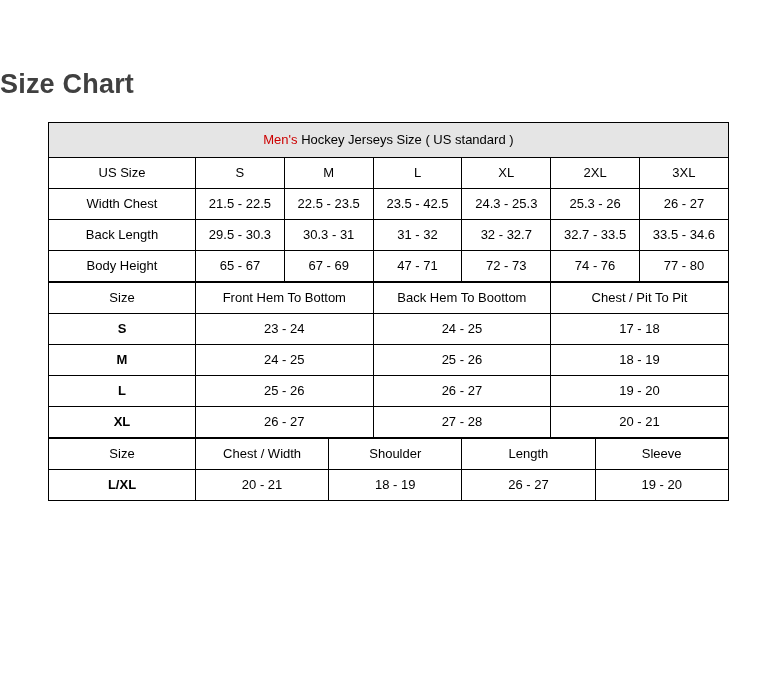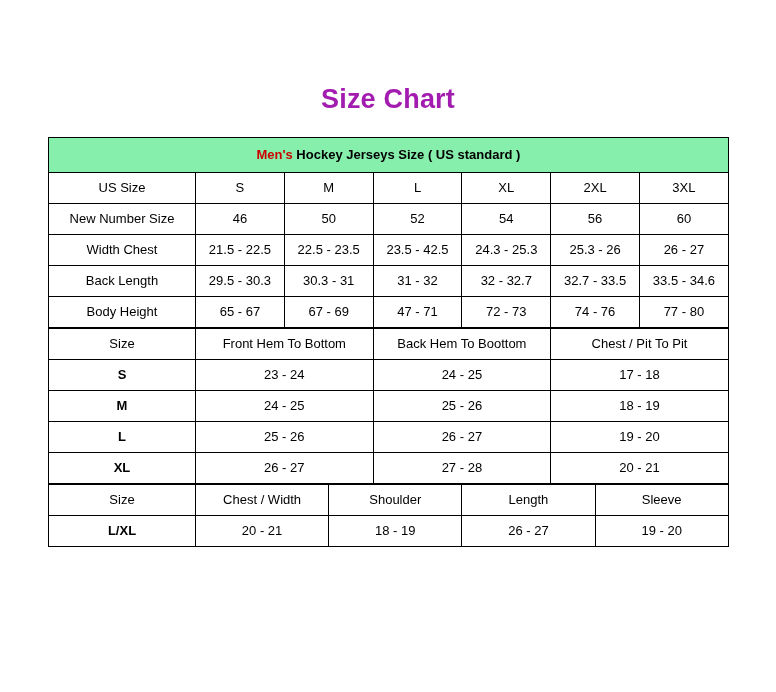--- a/index.html
+++ b/index.html
@@ -14,27 +14,26 @@
     color: #000000;
     overflow: hidden;
   }
   .page {
     position: relative;
     width: 776px;
     height: 692px;
     box-sizing: border-box;
   }
   .title {
-    text-align: center;
-    color: #a21caf;
+    color: #404040;
     font-size: 27px;
     font-weight: bold;
     letter-spacing: 0.2px;
     padding-top: 68px;
-    margin: 16px 0 22px 0;
+    margin: 1px 0 22px 0;
   }
   .chart-wrap {
     width: 680px;
     margin: 0 auto;
   }
   table.size-table {
     width: 100%;
     border-collapse: collapse;
     table-layout: fixed;
   }
@@ -42,23 +41,23 @@
     border: 1px solid #000000;
     text-align: center;
     vertical-align: middle;
     font-size: 13px;
     height: 26px;
     padding: 2px 3px;
     line-height: 1.15;
     white-space: nowrap;
   }
   .section-head {
-    background: #86efac;
+    background: #e5e5e5;
     font-size: 14.5px;
-    font-weight: bold;
+    font-weight: normal;
     height: 30px !important;
   }
   .section-head .accent-men { color: #cc0000; }
   .section-head .accent-women { color: #cc0000; }
   .section-head .accent-youth { color: #cc0000; }
   .hdr {
     font-weight: normal;
   }
   .rowlabel {
     font-weight: normal;
@@ -102,29 +101,20 @@
         <tr>
           <td class="hdr">US Size</td>
           <td class="hdr">S</td>
           <td class="hdr">M</td>
           <td class="hdr">L</td>
           <td class="hdr">XL</td>
           <td class="hdr">2XL</td>
           <td class="hdr">3XL</td>
         </tr>
         <tr>
-          <td class="rowlabel">New Number Size</td>
-          <td>46</td>
-          <td>50</td>
-          <td>52</td>
-          <td>54</td>
-          <td>56</td>
-          <td>60</td>
-        </tr>
-        <tr>
           <td class="rowlabel">Width Chest</td>
           <td>21.5 - 22.5</td>
           <td>22.5 - 23.5</td>
           <td>23.5 - 42.5</td>
           <td>24.3 - 25.3</td>
           <td>25.3 - 26</td>
           <td>26 - 27</td>
         </tr>
         <tr>
           <td class="rowlabel">Back Length</td>

